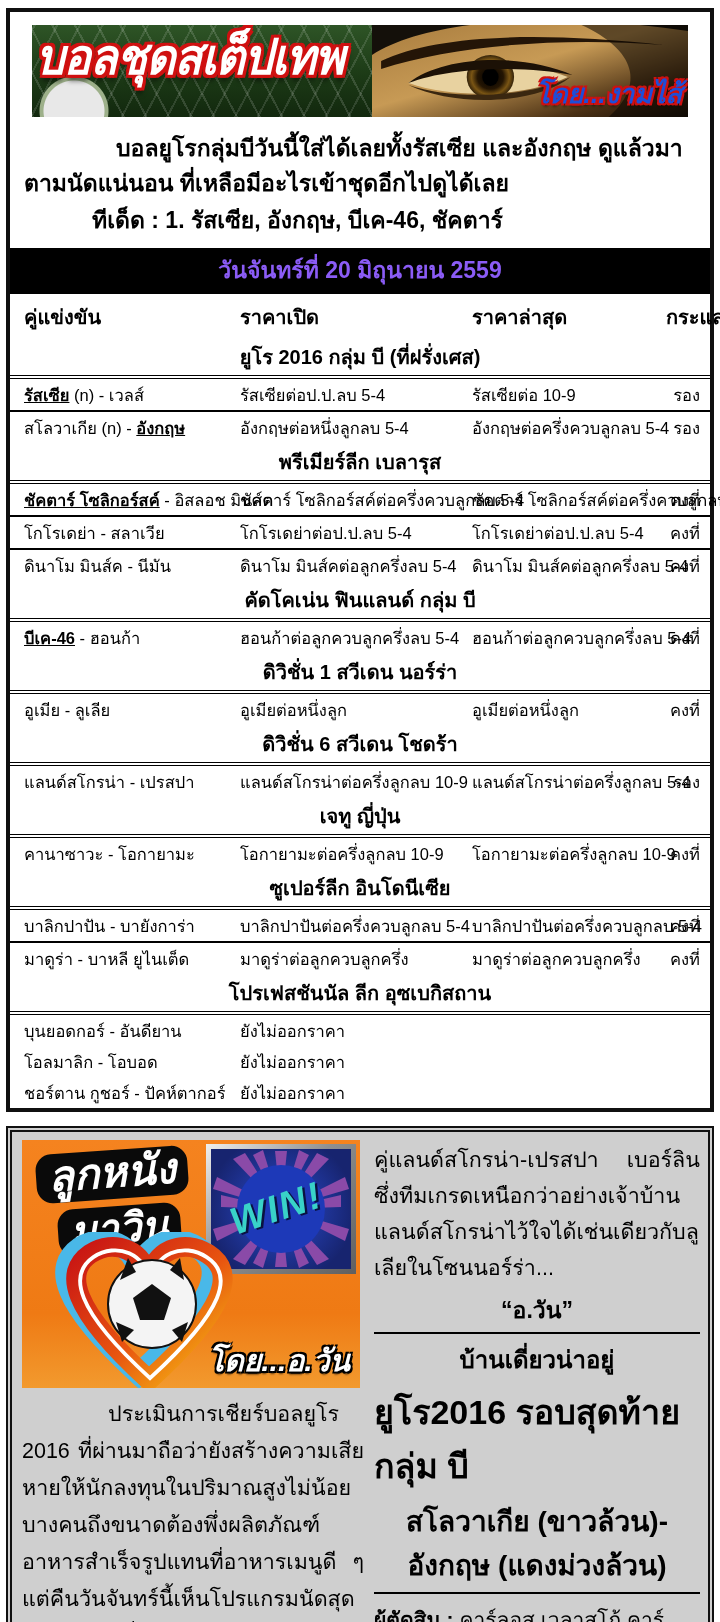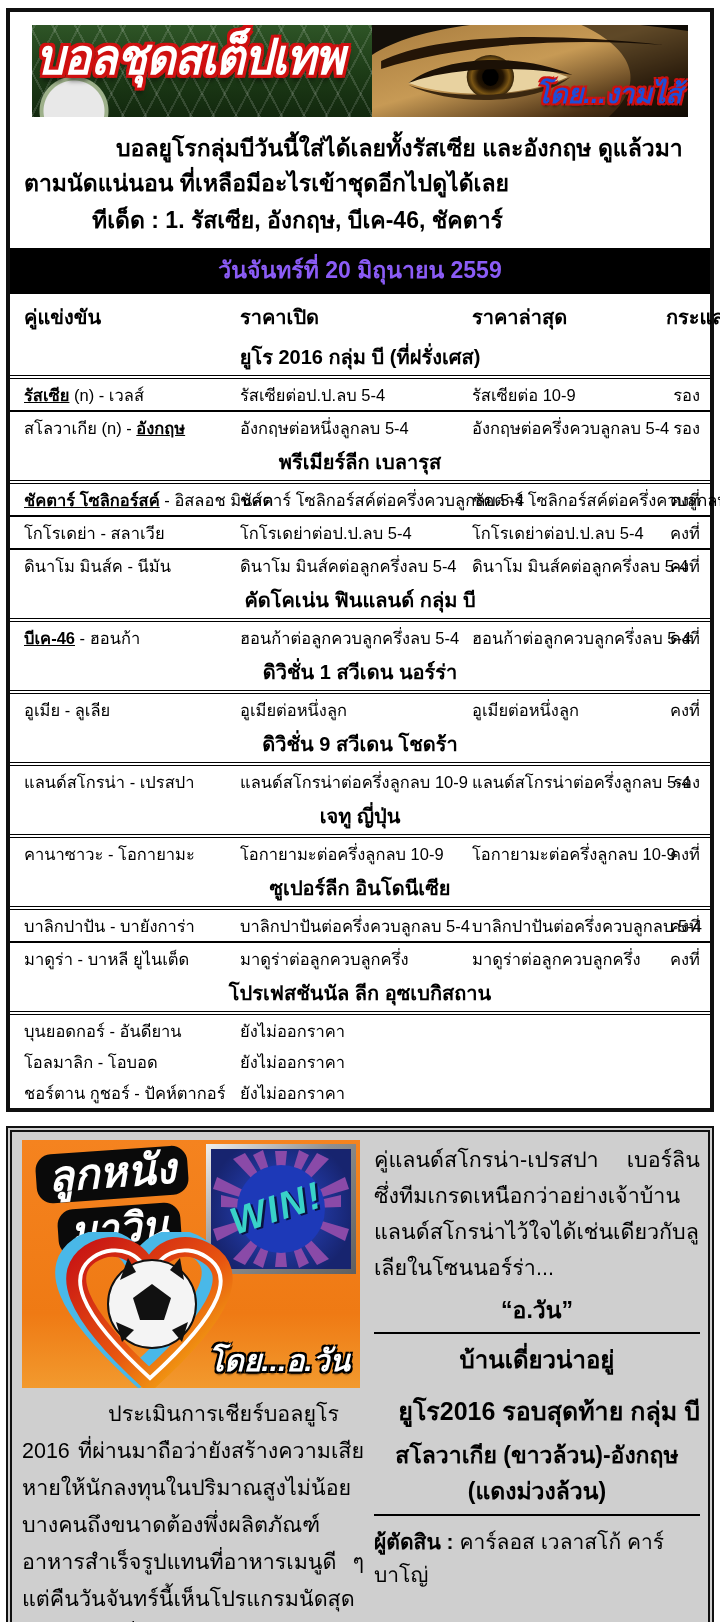--- a/index.html
+++ b/index.html
@@ -50,22 +50,22 @@
   .heart{position:absolute;left:2px;top:92px;}
   .logo-by{position:absolute;right:10px;bottom:4px;font-size:30px;font-weight:900;font-style:italic;color:#fff;
       text-shadow:-2px -2px 0 #000,2px -2px 0 #000,-2px 2px 0 #000,2px 2px 0 #000,0 3px 2px rgba(0,0,0,.6);}
   
   .article{font-size:21.5px;line-height:37px;text-align:justify;margin:8px 0 0 0;}
   .article.first-indent{text-indent:86px;}
   .rp1{font-size:21.5px;line-height:36px;text-align:justify;margin:2px 0 0 0;}
   .author{text-align:center;font-size:23px;font-weight:bold;margin:6px 0 4px 0;}
   .rline{border:none;border-top:2px solid #000;margin:2px 0 6px 0;}
   .rhead1{text-align:center;font-size:24px;font-weight:bold;margin:4px 0 4px 0;}
-  .rhead2{text-align:right;font-size:25px;font-weight:bold;margin:12px 0 0 0;}
-  .rmatch{text-align:center;font-size:23px;font-weight:bold;border-bottom:2px solid #000;padding-bottom:5px;margin:6px 0 2px 0;}
+  .rhead2{text-align:left;font-size:34px;font-weight:bold;margin:6px 0 0 0;}
+  .rmatch{text-align:center;font-size:28px;font-weight:bold;border-bottom:2px solid #000;padding-bottom:5px;margin:6px 0 2px 0;}
   .info-line{font-size:21px;margin:9px 0 0 0;}
   .info-line .lbl{font-weight:bold;}
 </style>
 </head>
 <body>
 
 <div class="box1">
 
   <div class="banner">
     <div class="banner-left"></div>
@@ -160,21 +160,21 @@
       </div>
       <div class="league">ดิวิชั่น 1 สวีเดน นอร์ร่า</div>
       <div class="sec">
         <div class="row">
           <div class="c1"><span>อูเมีย - ลูเลีย</span></div>
           <div class="c2">อูเมียต่อหนึ่งลูก</div>
           <div class="c3">อูเมียต่อหนึ่งลูก</div>
           <div class="c4">คงที่</div>
         </div>
       </div>
-      <div class="league">ดิวิชั่น 9 สวีเดน โชดร้า</div>
+      <div class="league">ดิวิชั่น 6 สวีเดน โชดร้า</div>
       <div class="sec">
         <div class="row">
           <div class="c1"><span>แลนด์สโกรน่า - เปรสปา</span></div>
           <div class="c2">แลนด์สโกรน่าต่อครึ่งลูกลบ 10-9</div>
           <div class="c3">แลนด์สโกรน่าต่อครึ่งลูกลบ 5-4</div>
           <div class="c4">รอง</div>
         </div>
       </div>
       <div class="league">เจทู ญี่ปุ่น</div>
       <div class="sec">

